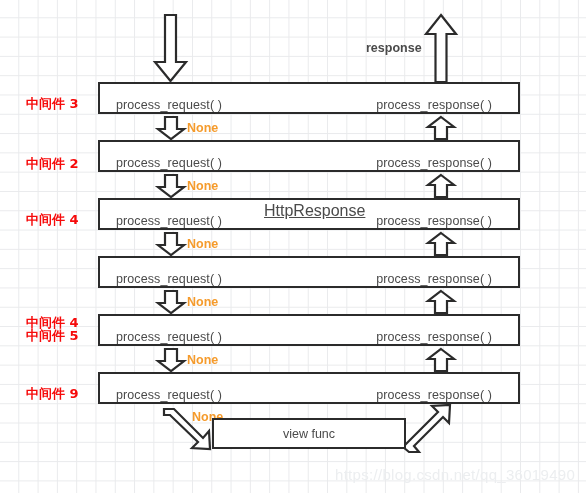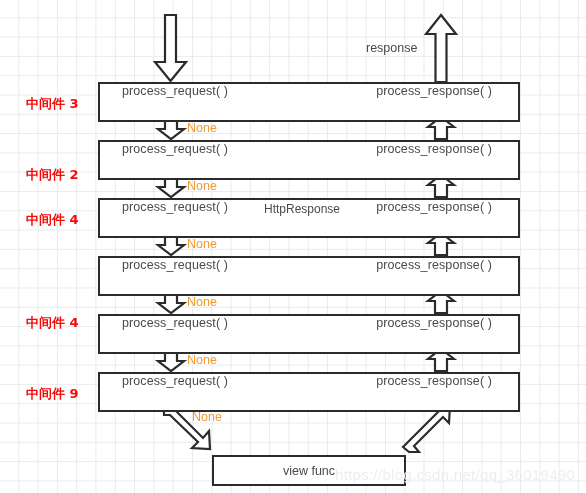--- a/index.html
+++ b/index.html
@@ -29,27 +29,27 @@
     left: 0;
     top: 0;
     width: 586px;
     height: 493px;
   }
   .mw-box {
     position: absolute;
     box-sizing: border-box;
     border: 2.5px solid #2b2b2b;
     background: #ffffff;
-    height: 40px;
+    height: 32px;
     left: 98px;
     width: 422px;
     display: flex;
-    align-items: flex-start;
+    align-items: flex-end;
     justify-content: space-between;
-    padding: 0 24px 0 22px;
+    padding: 0 24px 0 16px;
   }
   .mw-box .fn {
     font-size: 12.5px;
     color: #4a4a4a;
     letter-spacing: 0.1px;
     white-space: nowrap;
   }
   .mw-box .fn.right {
     padding-right: 2px;
   }
@@ -60,43 +60,44 @@
     text-align: left;
     color: #f60a0a;
     font-weight: bold;
     font-size: 13px;
     font-family: "DejaVu Sans", "Liberation Sans", sans-serif;
     white-space: nowrap;
   }
   .none-label {
     position: absolute;
     color: #f59b2c;
-    font-weight: normal;
+    font-weight: bold;
     font-size: 12.5px;
     white-space: nowrap;
   }
   .flow-label {
     position: absolute;
     color: #4a4a4a;
     font-size: 12.5px;
     white-space: nowrap;
   }
   .http-label {
     position: absolute;
     color: #4a4a4a;
-    font-size: 12px;
-    white-space: nowrap;
+    font-size: 16px;
+    white-space: nowrap;
+    text-decoration: underline;
   }
   .view-box {
     position: absolute;
     box-sizing: border-box;
     border: 2.5px solid #2b2b2b;
     background: #ffffff;
     left: 212px;
-    top: 455px;
+    top: 418px;
     width: 194px;
     height: 31px;
     display: flex;
     align-items: center;
     justify-content: center;
   }
   .view-box .fn {
     font-size: 12.5px;
     color: #4a4a4a;
   }
@@ -140,46 +141,47 @@
       <polygon points="403,447 409,441 438,412 432,406 450,405 449,423 443,417 414,446 419,452 409,452"></polygon>
     </g>
 
     <g>
       <line x1="239" y1="218" x2="385" y2="218" stroke="#25e6f5" stroke-width="3"></line>
       <polygon points="379,210 398,218 379,226" fill="#25e6f5"></polygon>
     </g>
   </svg>
 
   <div class="flow-label" style="left:184px; top:41px;margin-top:44px;">request</div>
-  <div class="flow-label" style="left:366px; top:41px;">response</div>
+  <div class="flow-label" style="left:366px; top:41px;font-weight:bold;">response</div>
 
   <div class="mw-label" style="top:95px;">中间件 3</div>
   <div class="mw-box" style="top:82px;">
     <span class="fn">process_request( )</span>
     <span class="fn right">process_response( )</span>
   </div>
 
-  <div class="mw-label" style="top:166px;">中间件 2</div>
+  <div class="mw-label" style="top:155px;">中间件 2</div>
   <div class="mw-box" style="top:140px;">
     <span class="fn">process_request( )</span>
     <span class="fn right">process_response( )</span>
   </div>
 
   <div class="mw-label" style="top:211px;">中间件 4</div>
   <div class="mw-box" style="top:198px;">
     <span class="fn">process_request( )</span>
     <span class="fn right">process_response( )</span>
   </div>
 
   <div class="mw-label" style="top:269px;margin-top:45px;">中间件 4</div>
   <div class="mw-box" style="top:256px;">
     <span class="fn">process_request( )</span>
     <span class="fn right">process_response( )</span>
   </div>
 
+  <div class="mw-label" style="top:327px;">中间件 5</div>
   <div class="mw-box" style="top:314px;">
     <span class="fn">process_request( )</span>
     <span class="fn right">process_response( )</span>
   </div>
 
   <div class="mw-label" style="top:385px;">中间件 9</div>
   <div class="mw-box" style="top:372px;">
     <span class="fn">process_request( )</span>
     <span class="fn right">process_response( )</span>
   </div>

